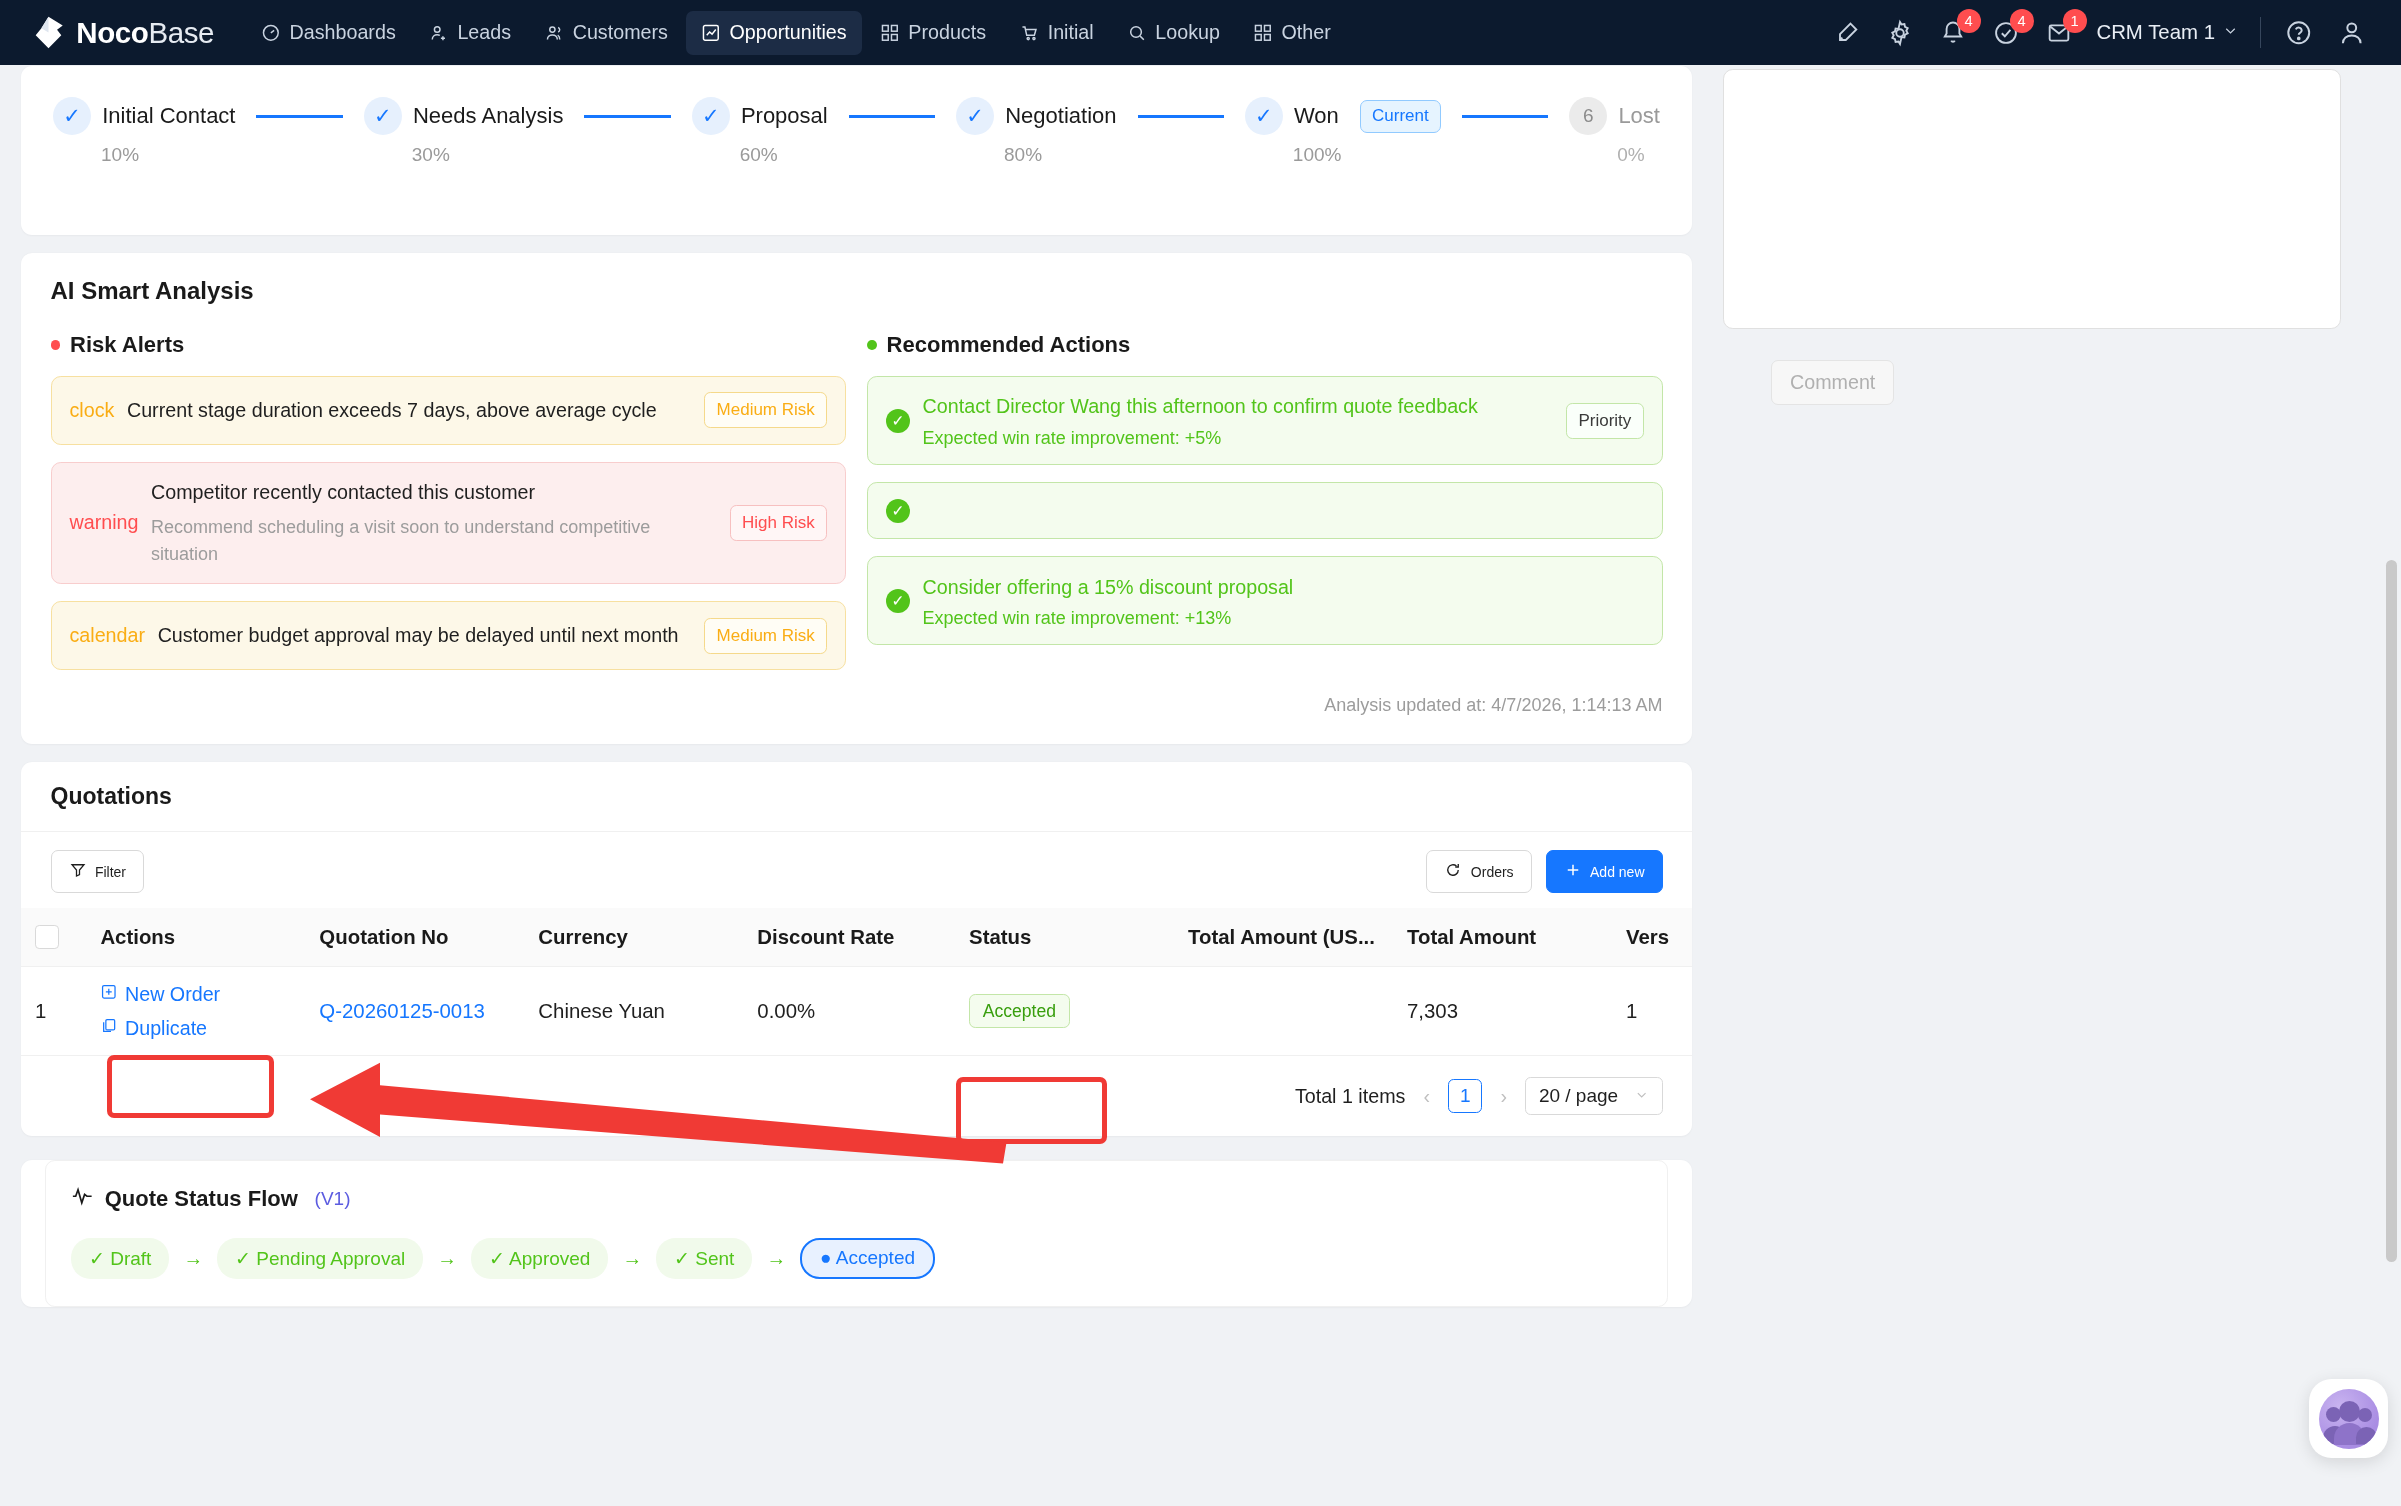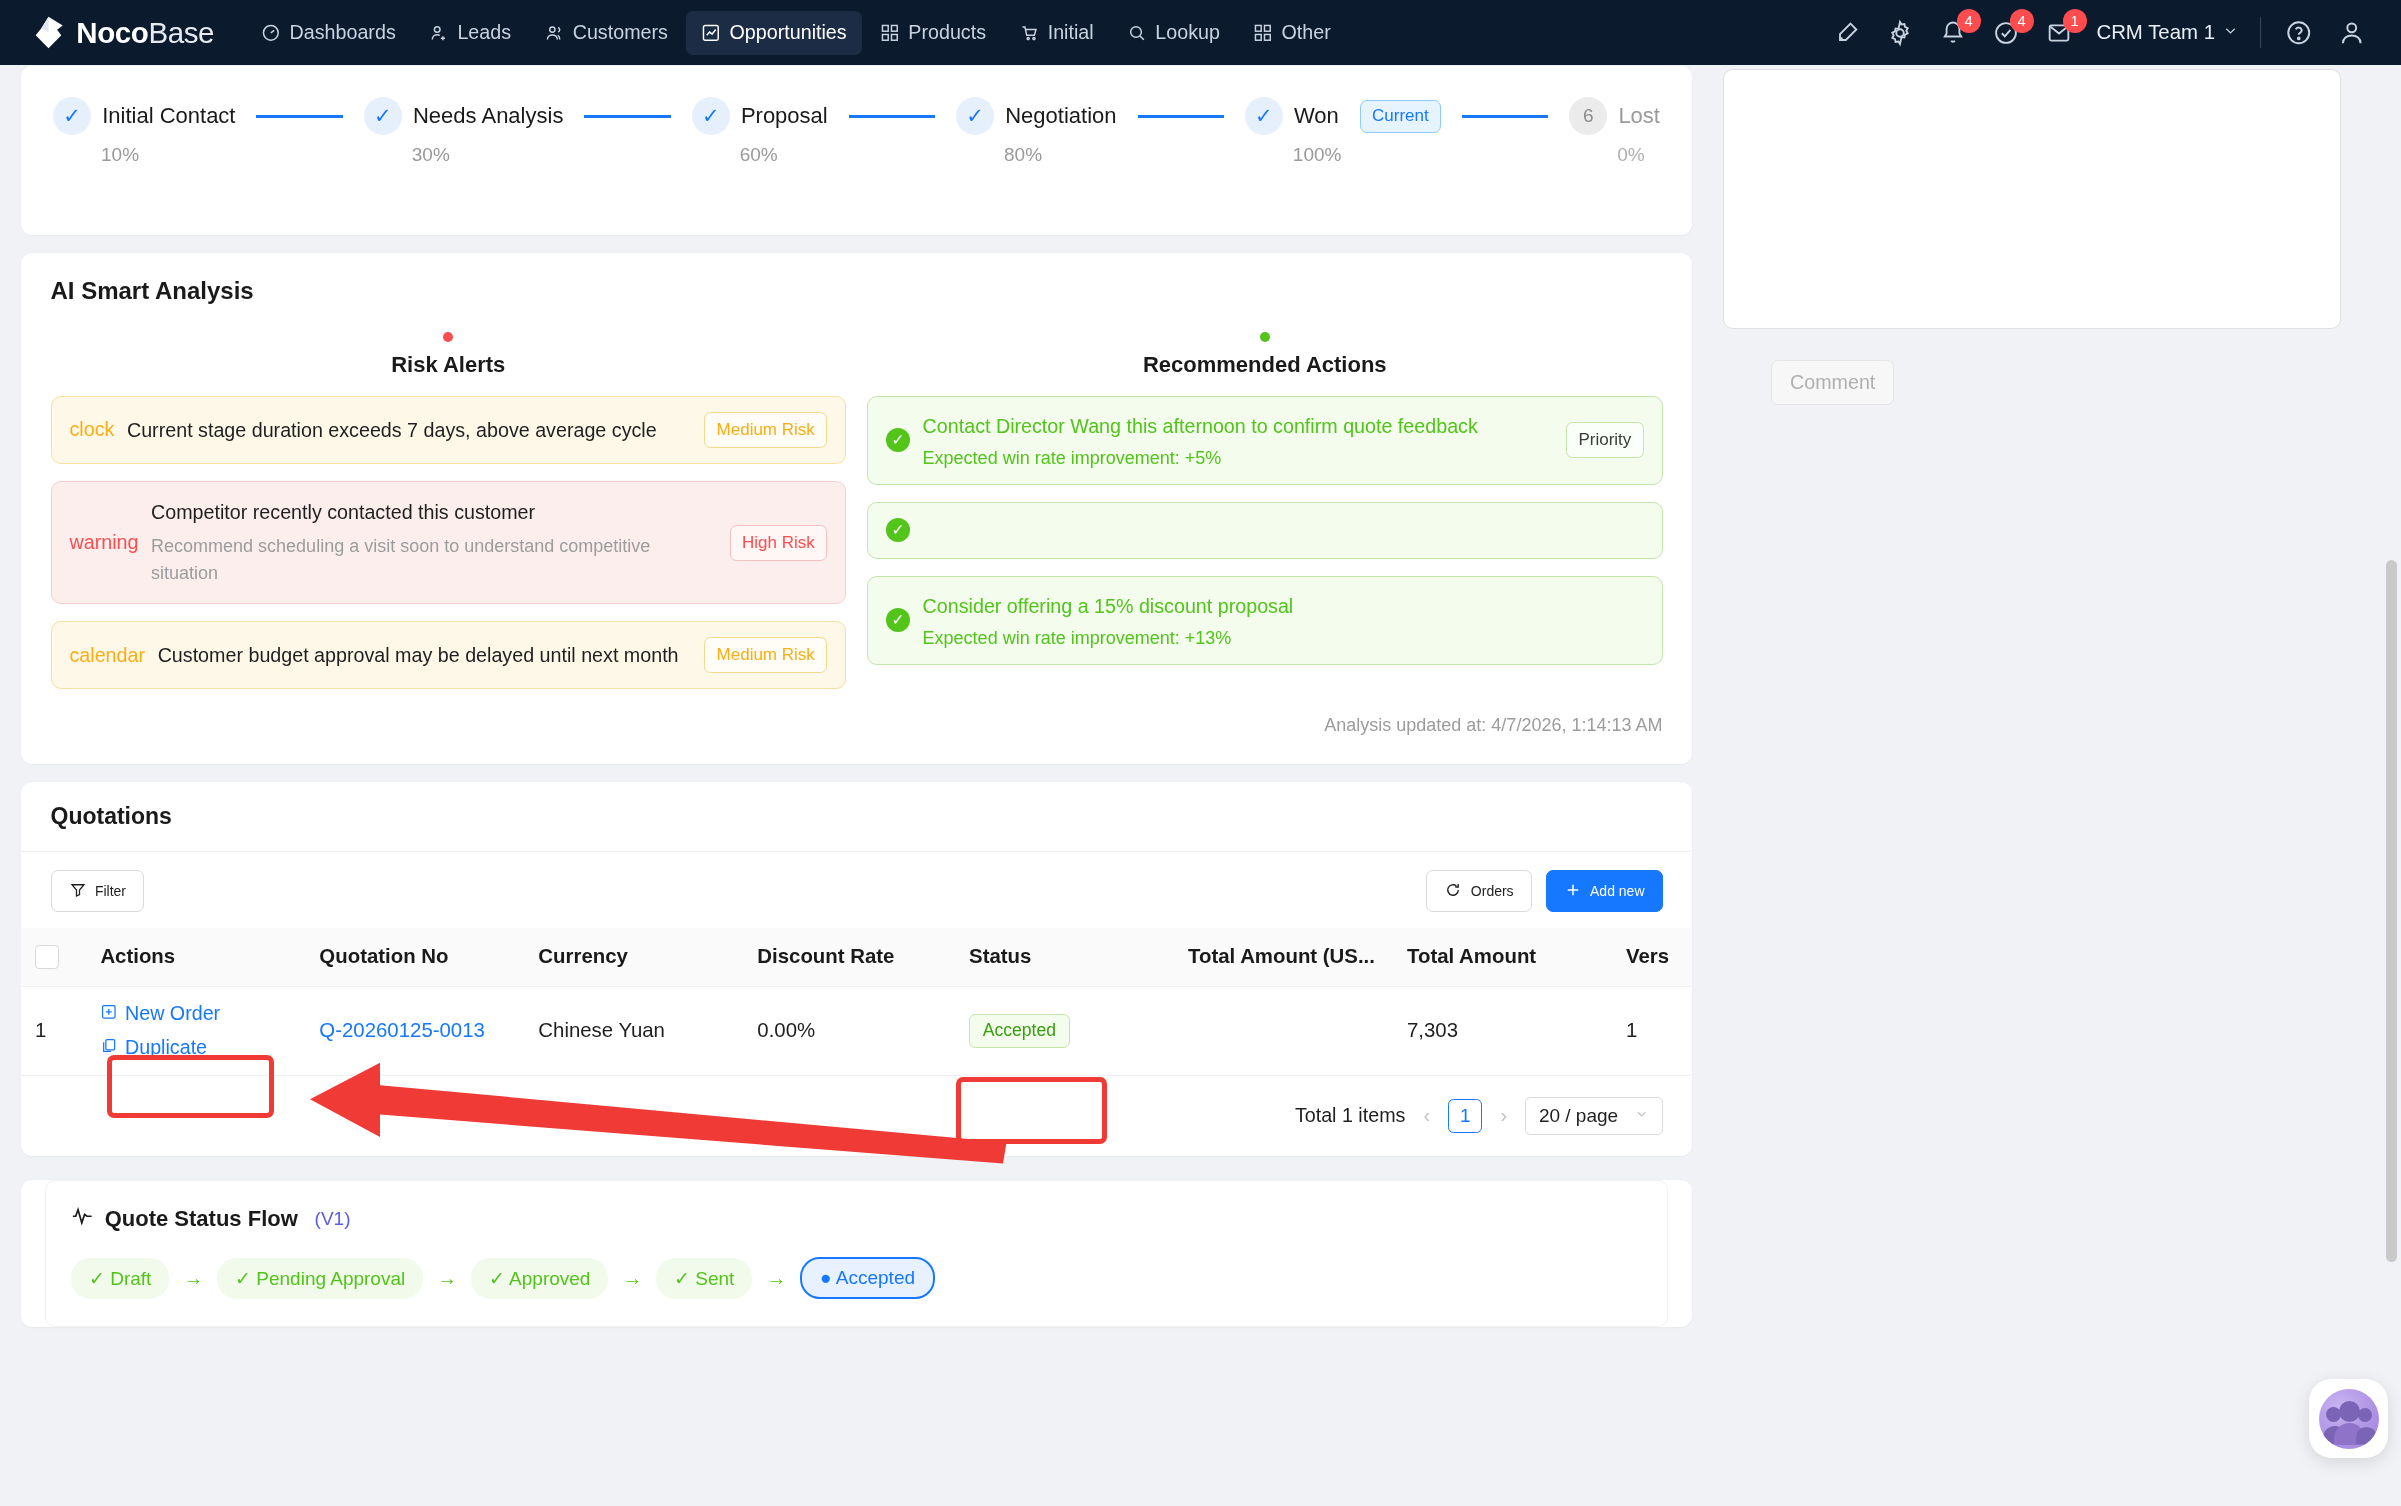--- a/index.html
+++ b/index.html
@@ -88,21 +88,21 @@
   }
   .donut-inner { position:relative; z-index:2; text-align:center; }
   .donut-pct { font-size: 37px; font-weight:700; color:#faad14; line-height:1.05; }
   .donut-sub { font-size: 18px; color:#5b5b5b; margin-top: 1.4px;}
   .donut-delta {
     margin-top: 22.5px; border:1.4px solid #b7e2a6; background:#f4fcee; color:#52c41a;
     border-radius:7px; padding:7.7px 15.4px; font-size:18px; white-space:nowrap;
   }
 
   .col-alerts, .col-actions { flex:1; padding-top: 14px;}
-  .sec-title { display:flex; align-items:center; gap:9.8px; font-size: 22px; font-weight:700; color:#1a1a1a; margin-bottom: 18px; flex-direction: column;}
+  .sec-title { display:flex; align-items:center; gap:9.8px; font-size: 22px; font-weight:700; color:#1a1a1a; margin-bottom: 18px;}
   .dot { width: 9.8px; height:9.8px; border-radius:50%; }
   .dot.red { background:#ff4d4f; }
   .dot.green { background:#52c41a; }
 
   .alert {
     border-radius: 9.8px; padding: 15.4px 18px; margin-bottom: 17px;
     display:flex; align-items:center; gap: 12.6px;
   }
   .alert.warn { background:#fdf8e8; border:1.4px solid #f7e0a0;}
   .alert.danger { background:#fdeeee; border:1.4px solid #f8cdcd;}

